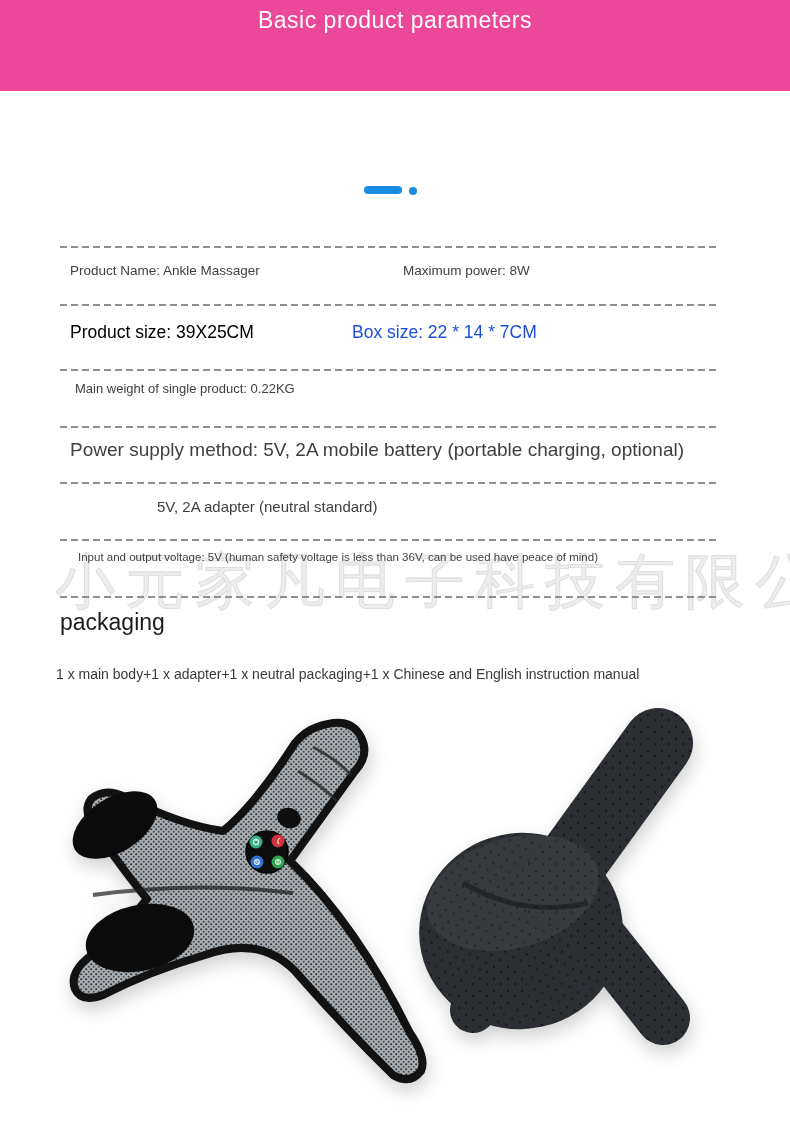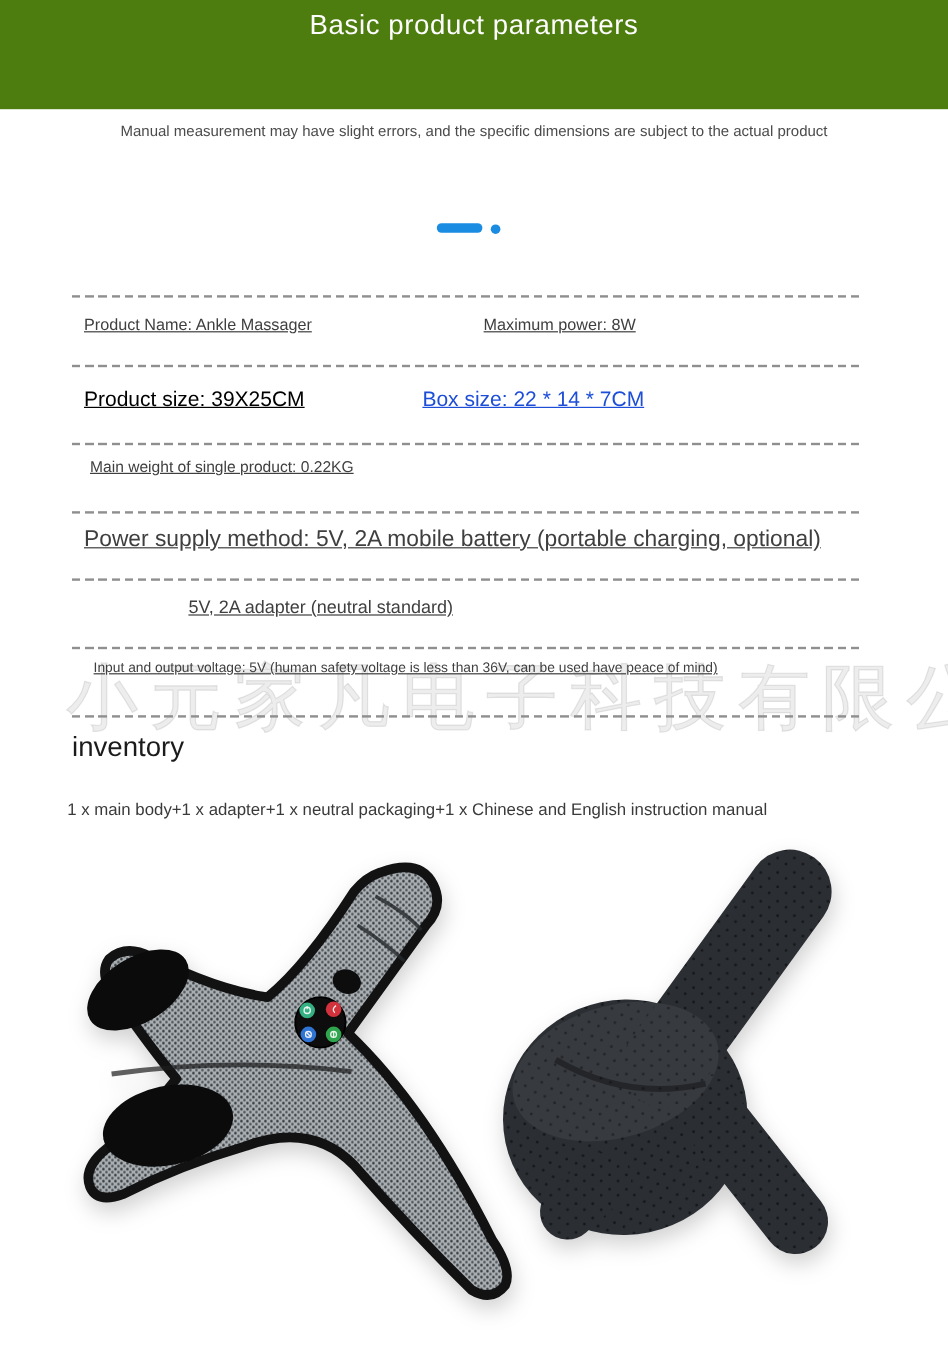--- a/index.html
+++ b/index.html
@@ -1,40 +1,40 @@
 <!DOCTYPE html>
 <html><head>
 <meta charset="utf-8">
 <style>
   html,body{margin:0;padding:0;background:#ffffff;}
   .page{
     position:relative;width:790px;height:1136px;overflow:hidden;
     background:#ffffff;font-family:"Liberation Sans",sans-serif;
   }
   
-  .hdr{position:absolute;left:0;top:0;width:790px;height:91px;background:#4d7c0f;}
+  .hdr{position:absolute;left:0;top:0;width:790px;height:91px;background:#ec4899;}
   .hdr-title{
     position:absolute;left:0;top:7px;width:100%;text-align:center;
     color:#fdfdfd;font-size:23px;letter-spacing:.5px;font-weight:400;
   }
   .disclaimer{
     position:absolute;left:0;top:102px;width:100%;text-align:center;
     color:#4b4b4b;font-size:12.5px;
   }
   
   .div-bar{position:absolute;left:364px;top:186px;width:38px;height:8px;border-radius:4px;background:#1a8ce2;}
   .div-dot{position:absolute;left:409px;top:187px;width:8px;height:8px;border-radius:50%;background:#1a8ce2;}
   
   .dash{
     position:absolute;left:60px;width:658px;height:2px;z-index:2;
     background:repeating-linear-gradient(90deg,#8f8f8f 0 7px,transparent 7px 11px);
   }
   .d1{top:246px}.d2{top:304px}.d3{top:369px}.d4{top:426px}.d5{top:482px}.d6{top:539px}.d7{top:596px}
   
-  .cell{position:absolute;color:#3f3f3f;white-space:nowrap;z-index:2;text-decoration:underline;}
+  .cell{position:absolute;color:#3f3f3f;white-space:nowrap;z-index:2;}
   .r1c1{left:70px;top:263px;font-size:13.5px;}
   .r1c2{left:362px;top:263px;font-size:13.5px;margin-left:41px;}
   .r2c1{left:70px;top:322px;font-size:17.5px;color:#000000;}
   .r2c2{left:352px;top:322px;font-size:17.5px;color:#1d4ed8;}
   .r3c1{left:75px;top:381px;font-size:13px;}
   .r4c1{left:70px;top:439px;font-size:19px;}
   .r5c1{left:157px;top:498px;font-size:15px;}
   .r6c1{left:78px;top:551px;font-size:11.5px;}
   
   .wmark{
@@ -52,21 +52,20 @@
 </style>
 </head>
 <body>
 
 <div class="page">
 
   <div class="hdr">
     <div class="hdr-title">Basic product parameters</div>
   </div>
 
-  <div class="disclaimer">Manual measurement may have slight errors, and the specific dimensions are subject to the actual product</div>
 
   <div class="div-bar"></div>
   <div class="div-dot"></div>
 
   <div class="dash d1"></div>
   <div class="dash d2"></div>
   <div class="dash d3"></div>
   <div class="dash d4"></div>
   <div class="dash d5"></div>
   <div class="dash d6"></div>
@@ -76,21 +75,21 @@
   <div class="cell r1c2">Maximum power: 8W</div>
   <div class="cell r2c1">Product size: 39X25CM</div>
   <div class="cell r2c2">Box size: 22 * 14 * 7CM</div>
   <div class="cell r3c1">Main weight of single product: 0.22KG</div>
   <div class="cell r4c1">Power supply method: 5V, 2A mobile battery (portable charging, optional)</div>
   <div class="cell r5c1">5V, 2A adapter (neutral standard)</div>
   <div class="cell r6c1">Input and output voltage: 5V (human safety voltage is less than 36V, can be used have peace of mind)</div>
 
   <div class="wmark">小元家凡电子科技有限公司</div>
 
-  <div class="inv-h">inventory</div>
+  <div class="inv-h">packaging</div>
   <div class="inv-c">1 x main body+1 x adapter+1 x neutral packaging+1 x Chinese and English instruction manual</div>
 
   <svg class="photo p-front" width="415" height="378" viewBox="0 0 415 378">
     <defs>
       <pattern id="mesh" width="5" height="5" patternUnits="userSpaceOnUse">
         <rect width="5" height="5" fill="#a9aeb2"></rect>
         <circle cx="1.2" cy="1.2" r="1.05" fill="#2e3236"></circle>
         <circle cx="3.7" cy="3.7" r="1.05" fill="#4a4f54"></circle>
       </pattern>
     </defs>

